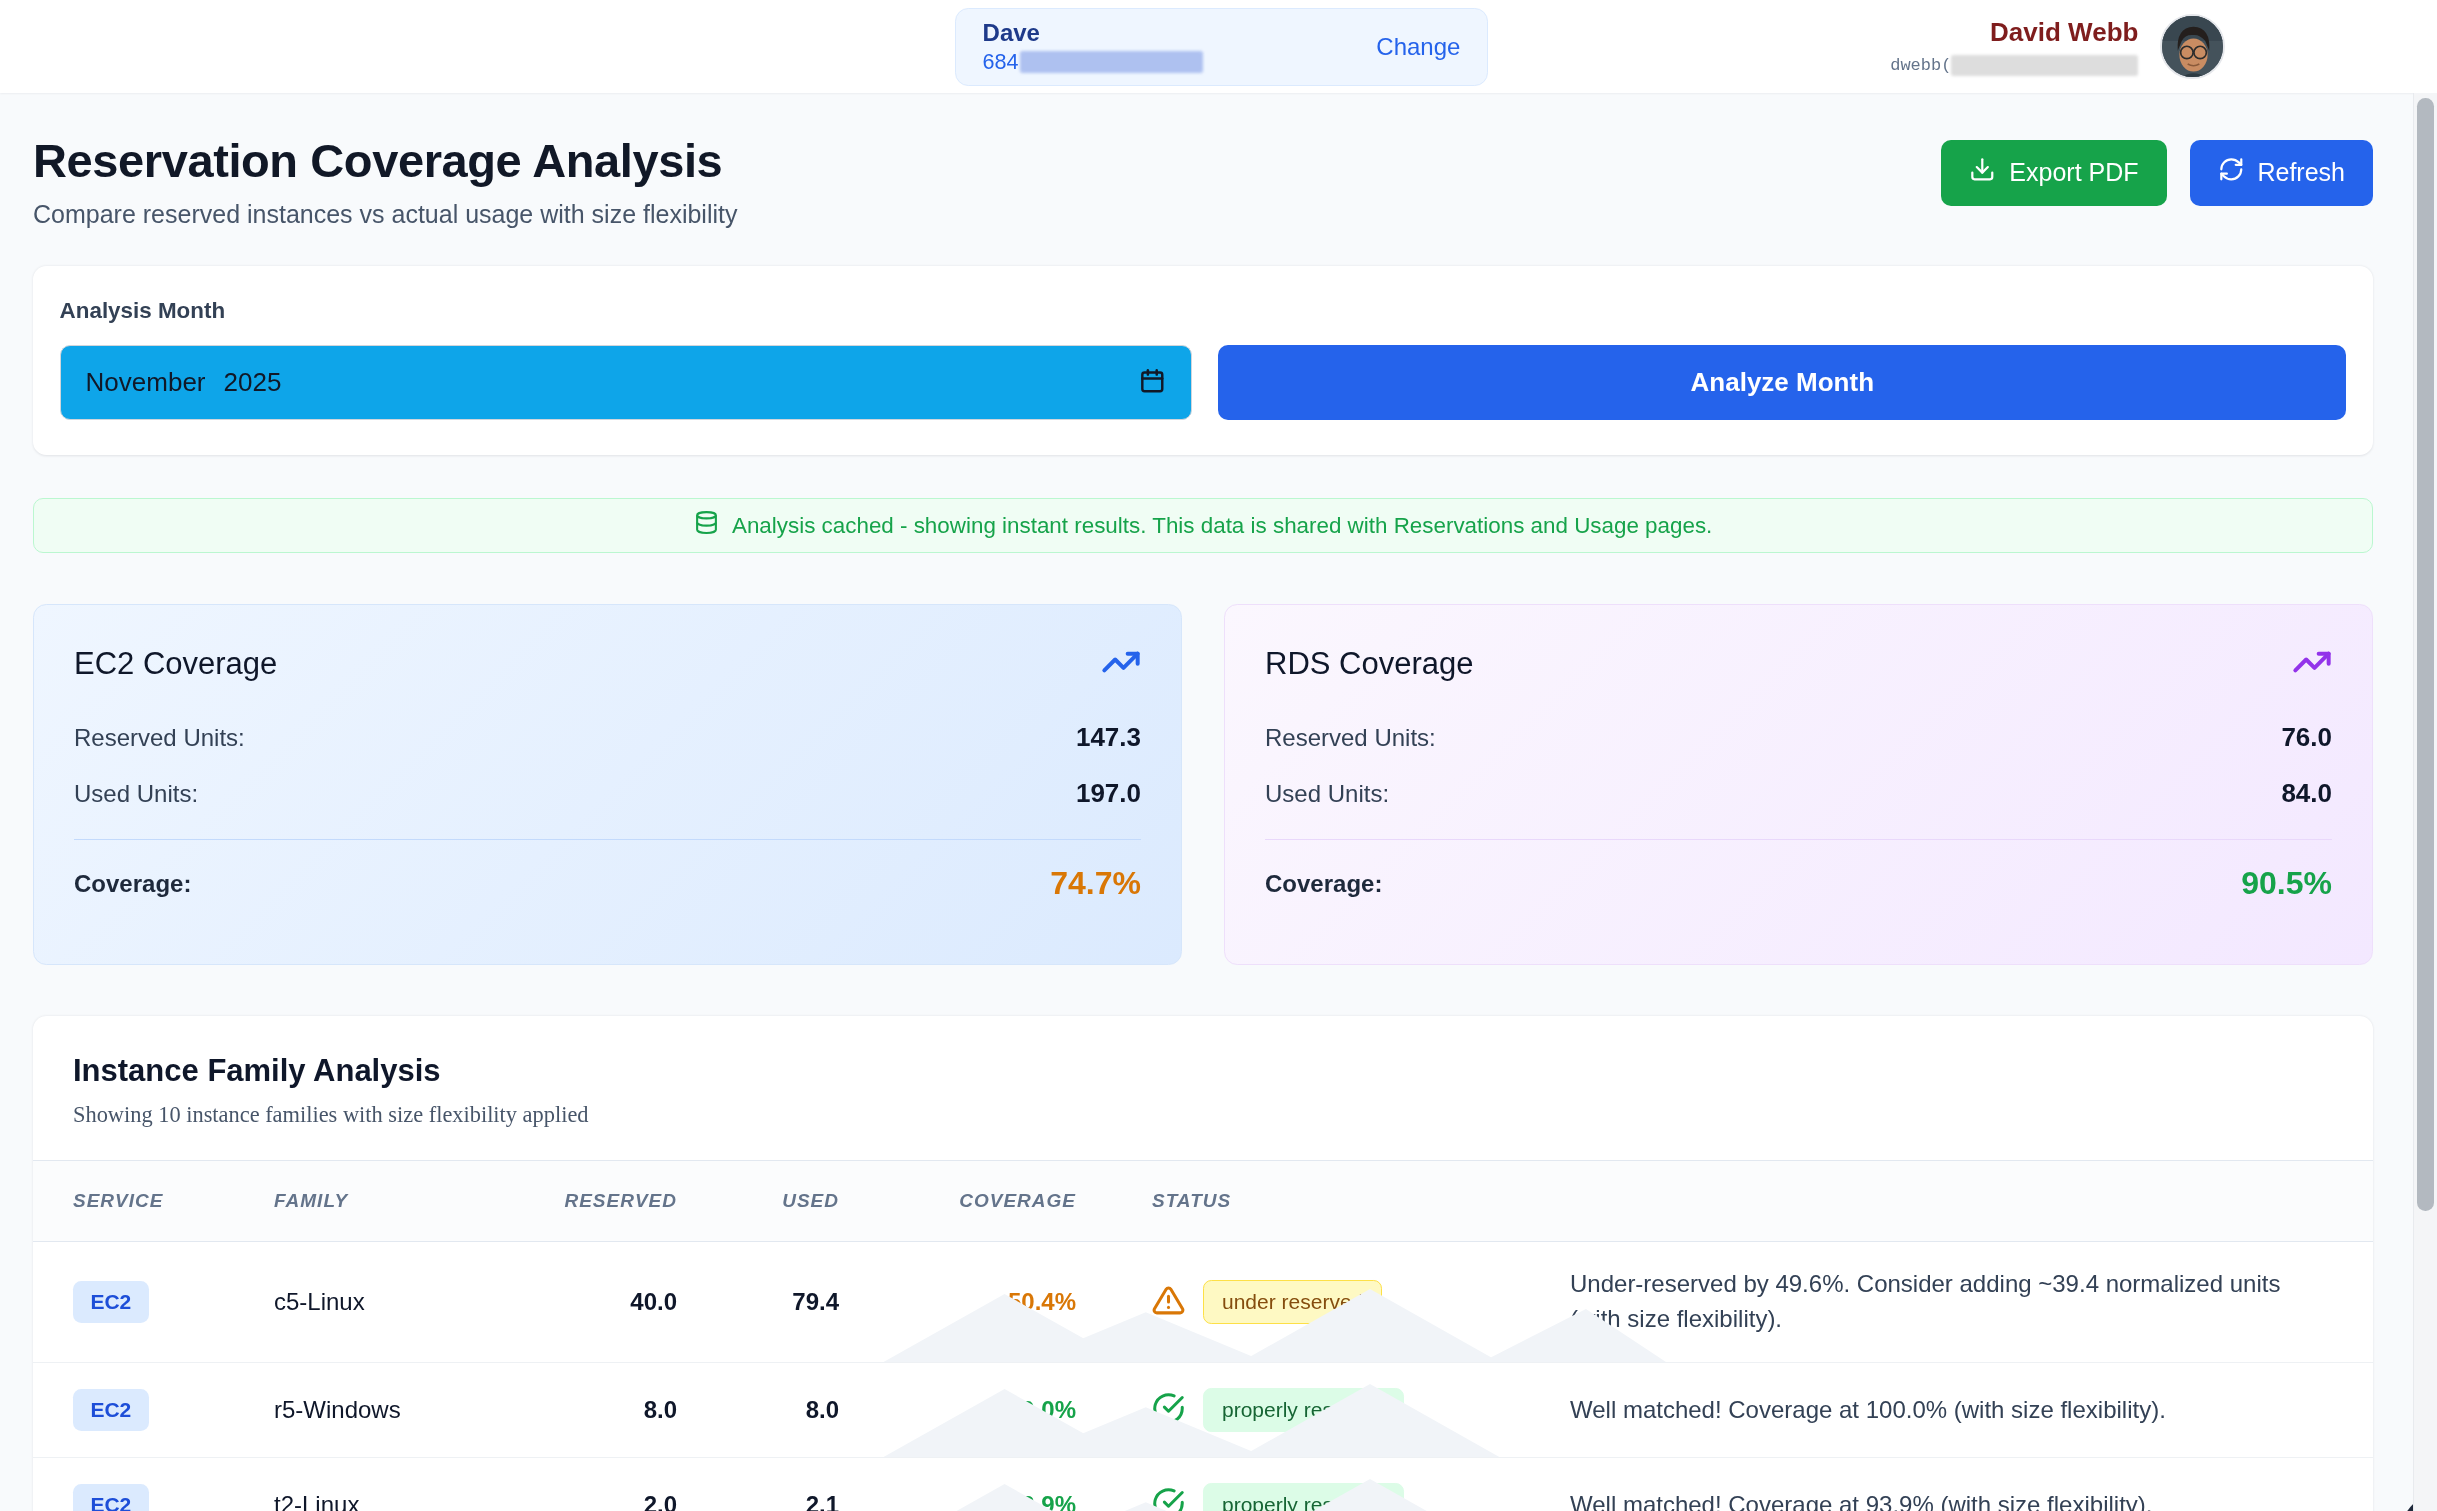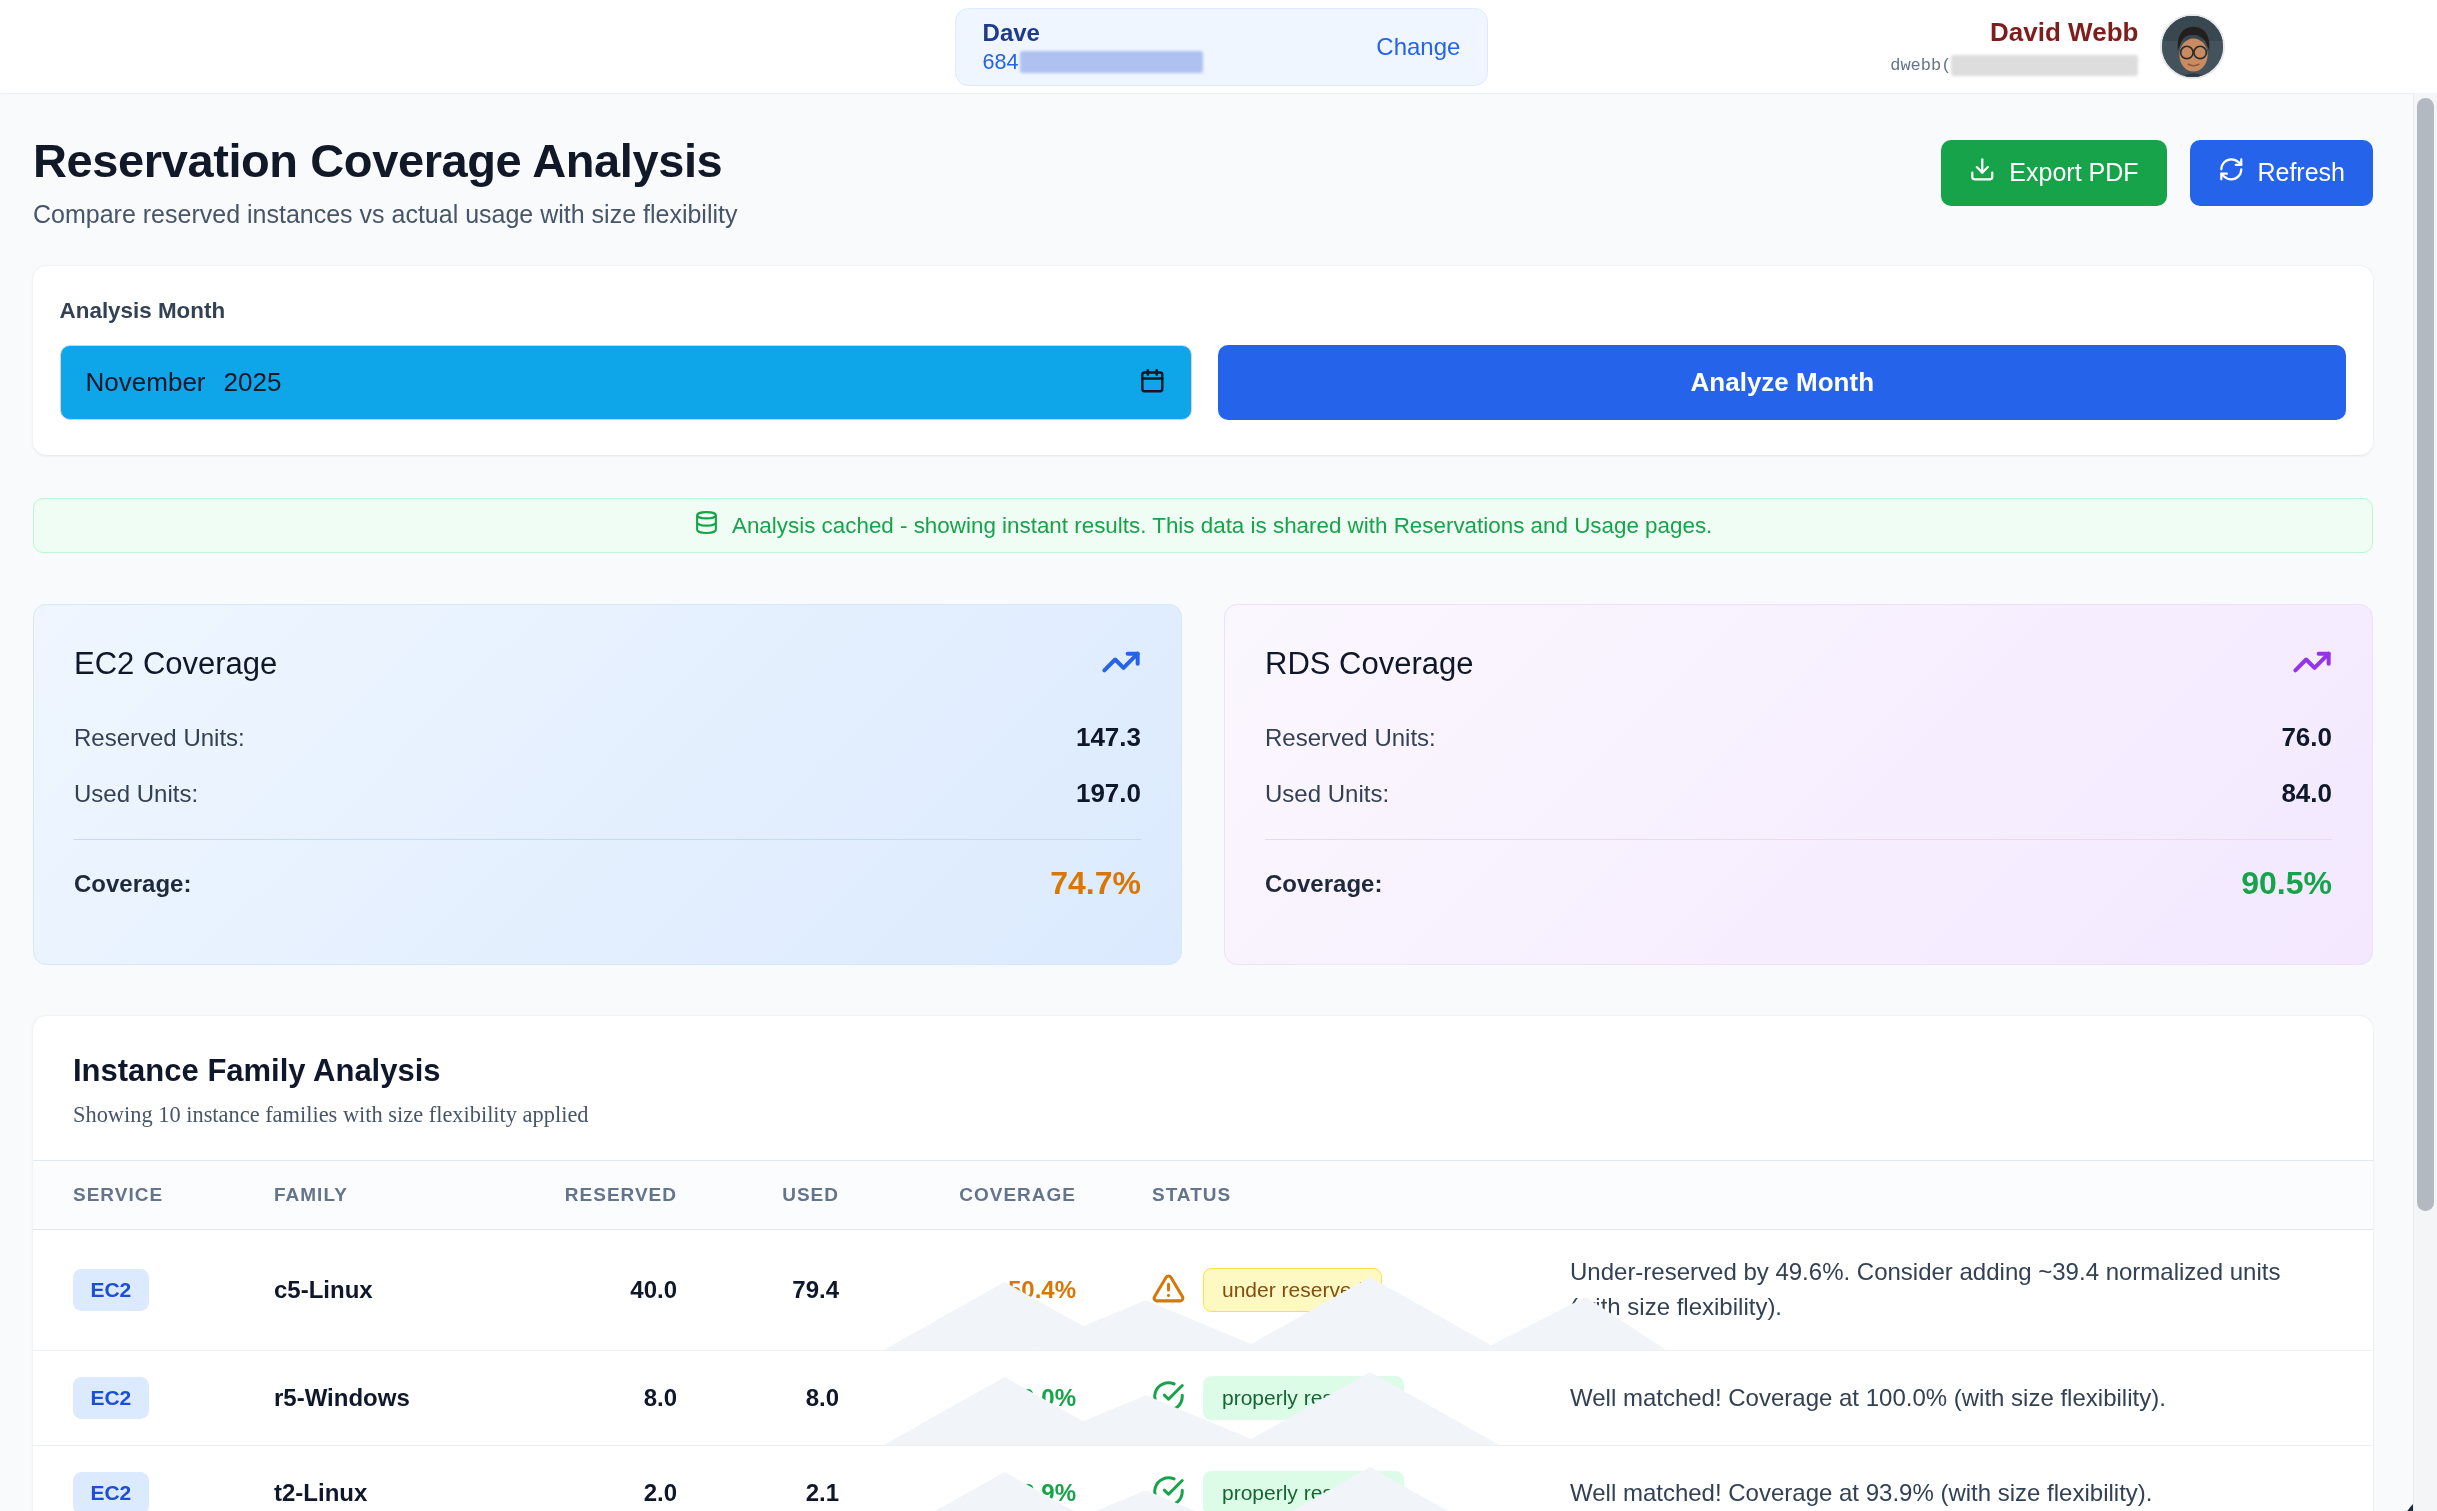--- a/index.html
+++ b/index.html
@@ -74,29 +74,29 @@
   .cov-value { font-size:32px; font-weight:800; }
   .cov-value[data-tone="amber"] { color:#d97706; }
   .cov-value[data-tone="green"] { color:#16a34a; }
   
   .table-card { margin-top:51px; height:525px; overflow:hidden; }
   .table-head { padding:37px 40px 32px 40px; }
   .table-title { font-size:31px; font-weight:700; color:#0f172a; }
   .table-subtitle { font-size:22.4px; color:#475569; margin-top:13.3px;font-family:Liberation Serif, serif; }
   .grid-row { display:grid; grid-template-columns:201px 241px 162px 162px 237px 461px 1fr;
               align-items:center; padding-left:40px; padding-right:40px; }
-  .thead { border-top:1.7px solid #e2e8f0; border-bottom:1.7px solid #e2e8f0; background:#fbfcfd; height:70px; }
+  .thead { border-top:1.7px solid #e2e8f0; border-bottom:1.7px solid #e2e8f0; background:#fbfcfd; height:82px;font-style:italic; }
   .th { font-size:19px; font-weight:600; color:#64748b; text-transform:uppercase; letter-spacing:1px; }
   .th.num { text-align:right; }
   .th-status { padding-left:76px; }
   .th-reco { padding-left:33px; }
   .trow { position:relative; border-bottom:1.7px solid #eef1f4; padding-top:25px; padding-bottom:25px; overflow:hidden; }
   .svc-badge { display:inline-block; background:#dbeafe; color:#1d4ed8; font-size:21px; font-weight:600;
                padding:9px 17.4px; border-radius:8.3px; }
-  .cell-family { font-size:24px; font-weight:700; color:#0f172a; }
+  .cell-family { font-size:24px; font-weight:400; color:#0f172a; }
   .cell-num { font-size:24px; font-weight:600; color:#0f172a; text-align:right; }
   .cell-cov { font-size:24px; font-weight:700; text-align:right; }
   .cell-cov[data-tone="amber"] { color:#d97706; }
   .cell-cov[data-tone="green"] { color:#16a34a; }
   .cell-status { display:flex; align-items:center; gap:18px; padding-left:76px; }
   .status-icon svg { width:33px; height:33px; fill:none; stroke-width:2.2; stroke-linecap:round; stroke-linejoin:round; }
   .status-icon.warn svg { stroke:#d97706; }
   .status-icon.ok svg { stroke:#16a34a; }
   .status-badge { font-size:21px; padding:9px 18px; border-radius:8.3px; white-space:nowrap; }
   .status-badge.warn { background:#fef9c3; border:1.7px solid #fde047; color:#854d0e; }

